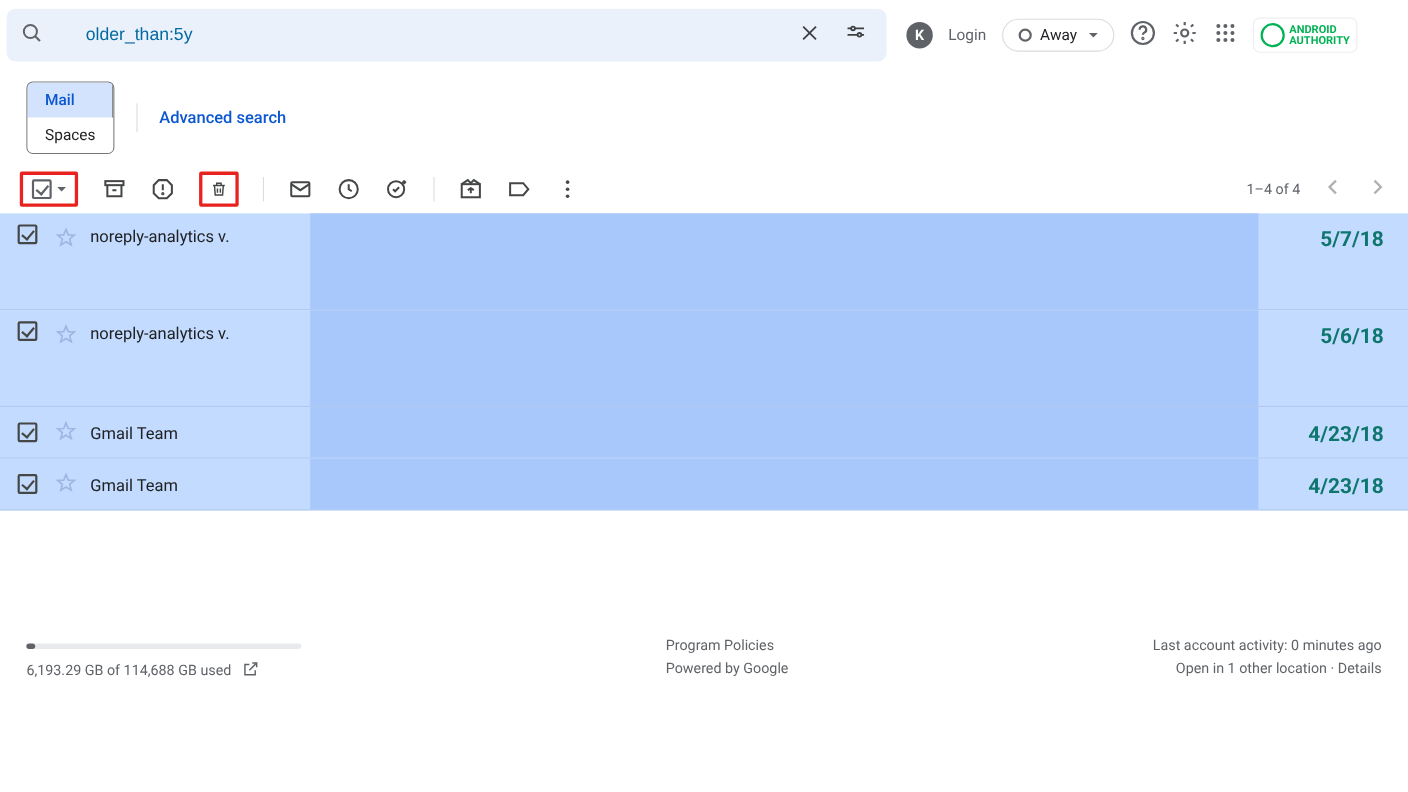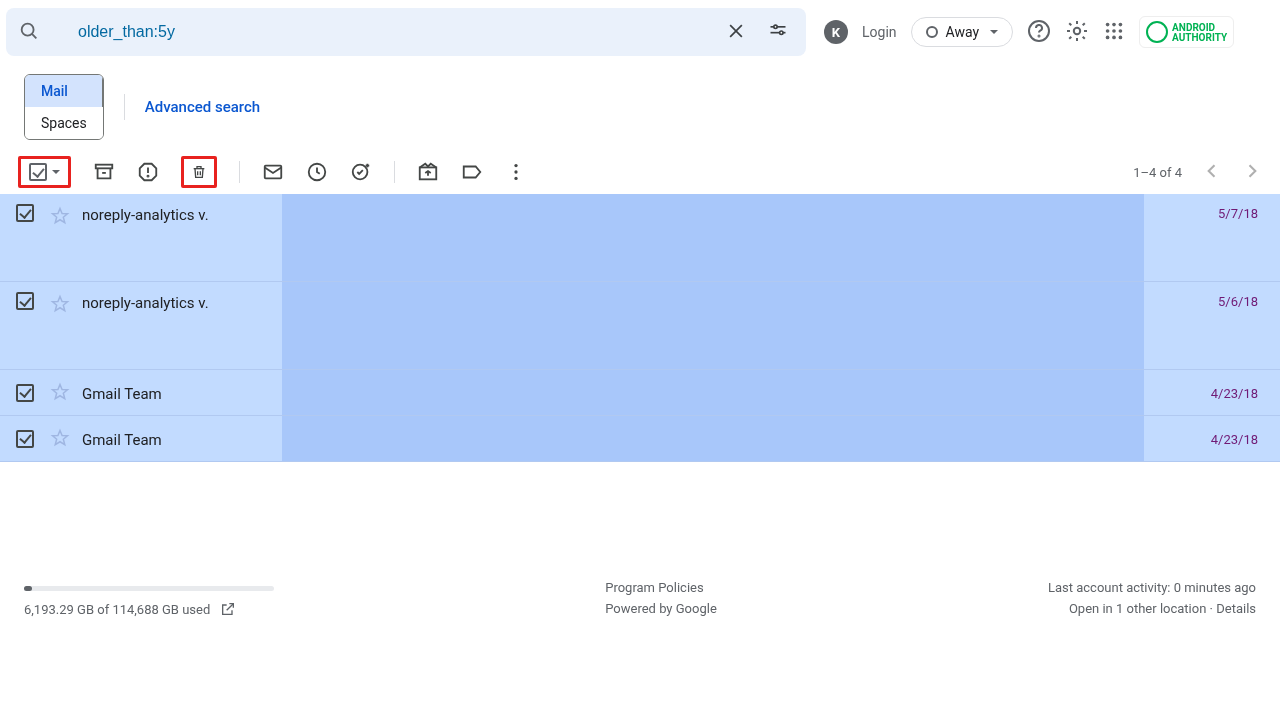--- a/index.html
+++ b/index.html
@@ -45,21 +45,21 @@
   .pager { display:flex; align-items:center; gap:20px; color:#5f6368; font-size:13px;}
   .pager .navi { color:#b0b0b0; cursor:pointer;}
   
   
   .maillist { }
   .row { display:flex; align-items:center; background:#c2dbff; border-bottom:1px solid #b1c9f1; padding: 10px 16px; min-height:44px; position:relative;}
   .row.tall { min-height:88px; align-items:flex-start;}
   .row .star { margin:2px 12px 0 16px; color:#9fb6e2; flex-shrink:0;}
   .row .sender { width:200px; font-size:15px; color:#202124; padding-top:2px; flex-shrink:0;}
   .row .preview { flex:1; background:#a8c7fa; align-self:stretch; margin:-10px 0;}
-  .row .date { width:120px; text-align:right; color:#701a75; font-size:13px; padding-top:2px; padding-right:6px;}
+  .row .date { width:120px; text-align:right; color:#0f766e; font-size:19px; padding-top:2px; padding-right:6px;font-weight:bold;}
   .row.tall .preview { }
   
   
   .footer { position:absolute; bottom:100px; left:0; right:0; padding: 0 24px; display:flex; justify-content:space-between; align-items:flex-end; color:#5f6368; font-size:13px;}
   .storagebar { width:250px;height:5px;background:#e8eaed;border-radius:3px;position:relative;margin-bottom:10px;}
   .storagebar .fill { position:absolute;left:0;top:0;bottom:0;width:8px;background:#5f6368;border-radius:3px;}
   .midfoot { text-align:left; line-height:1.6;}
   .rightfoot { text-align:right; line-height:1.6;}
   .extlink-icon { display:inline-block; vertical-align:middle; margin-left:6px;}
 

